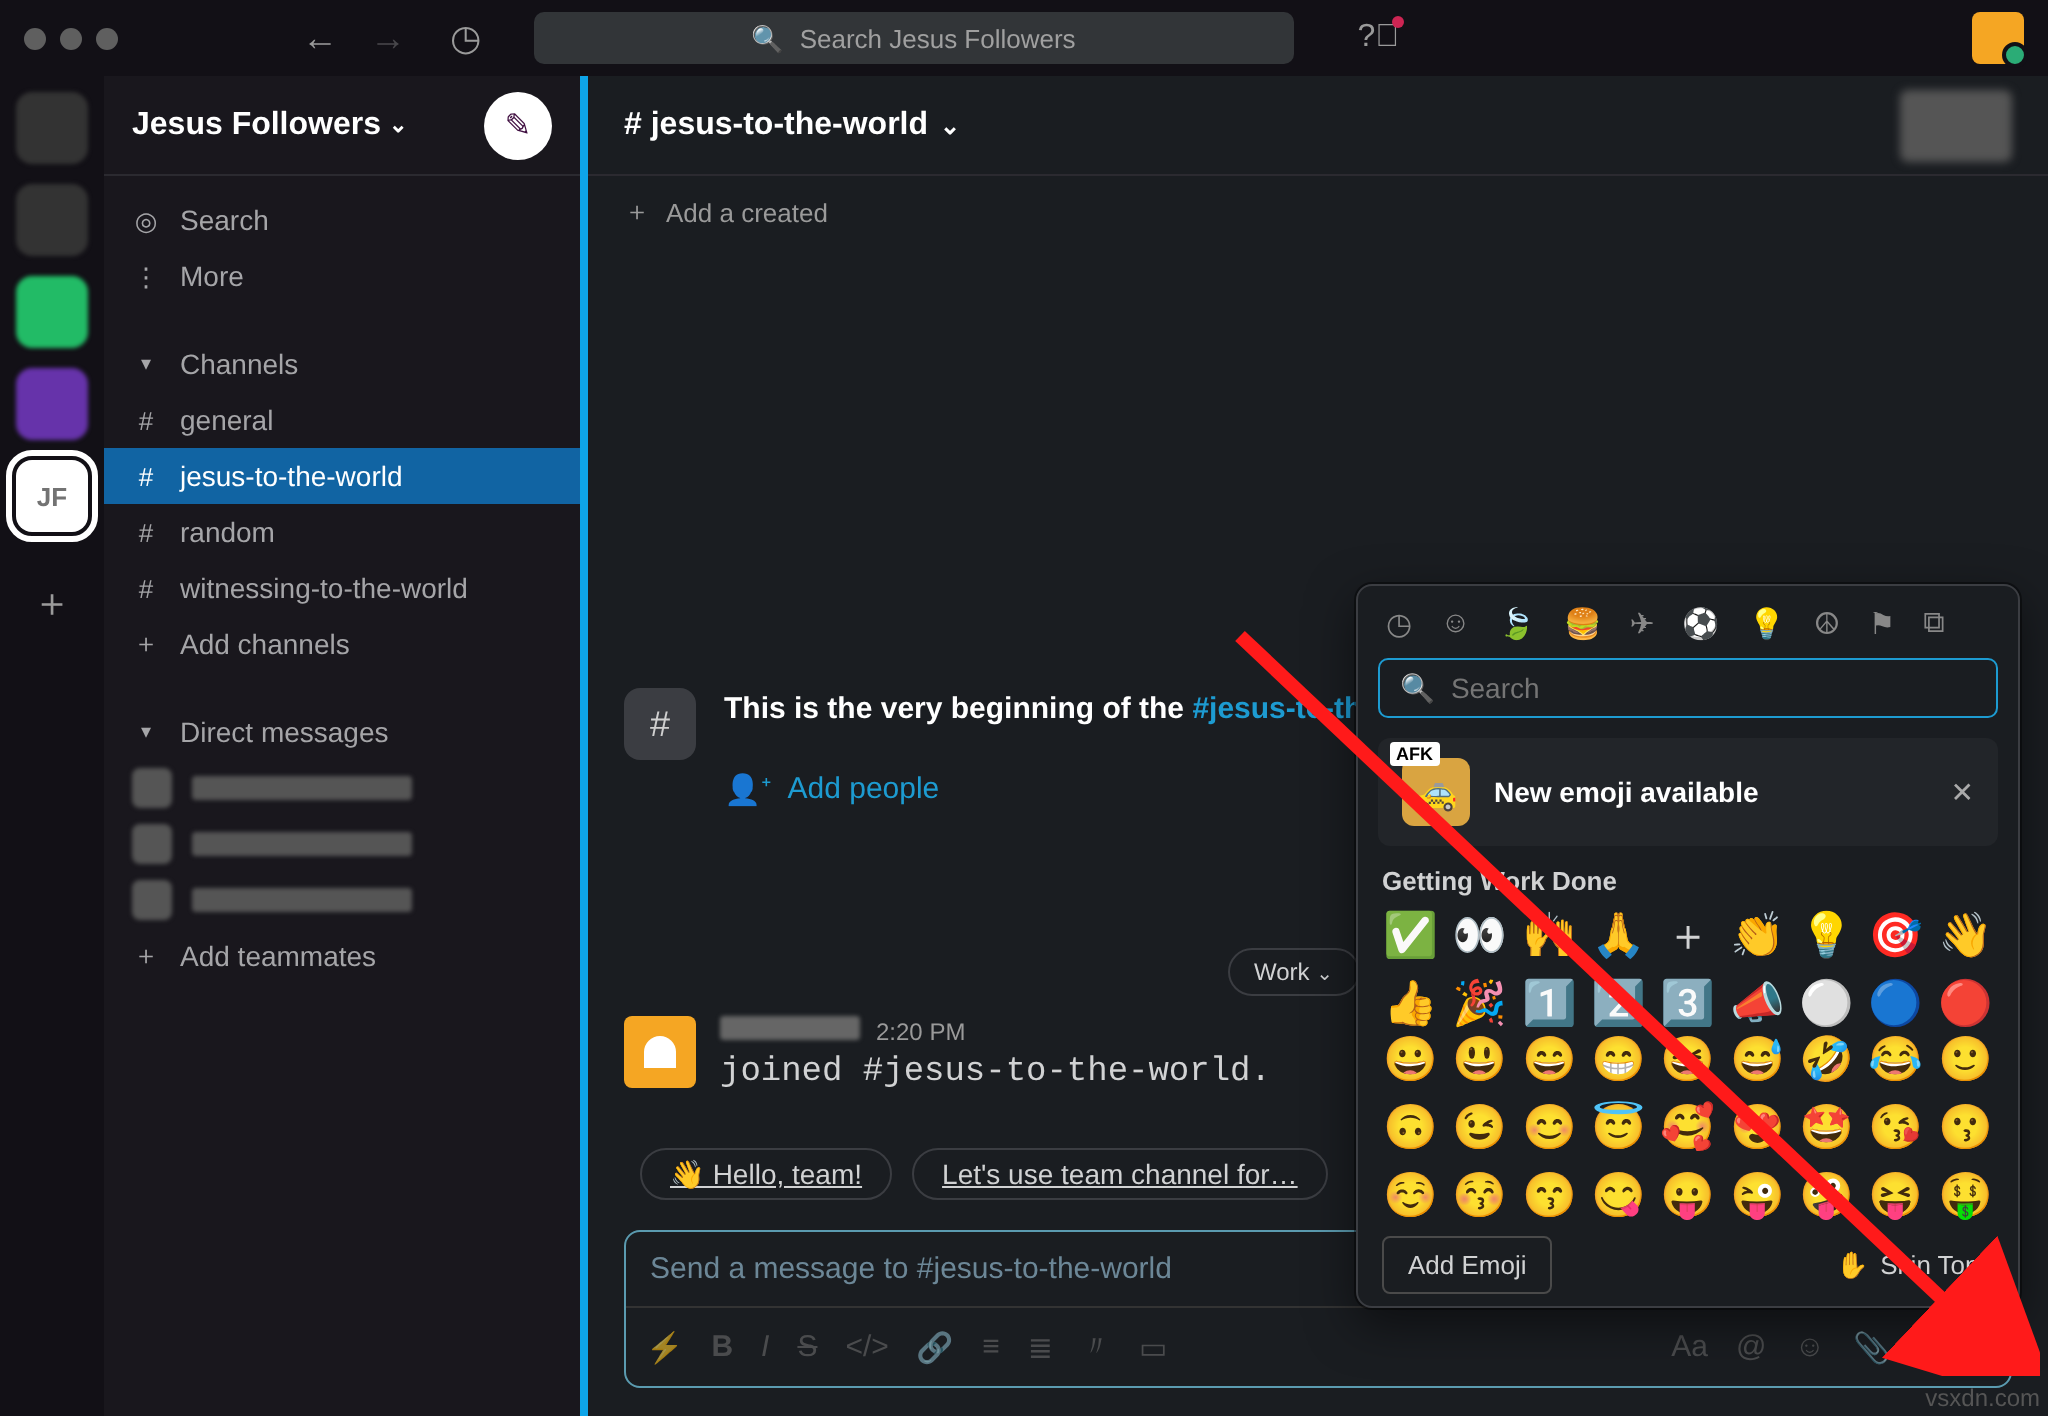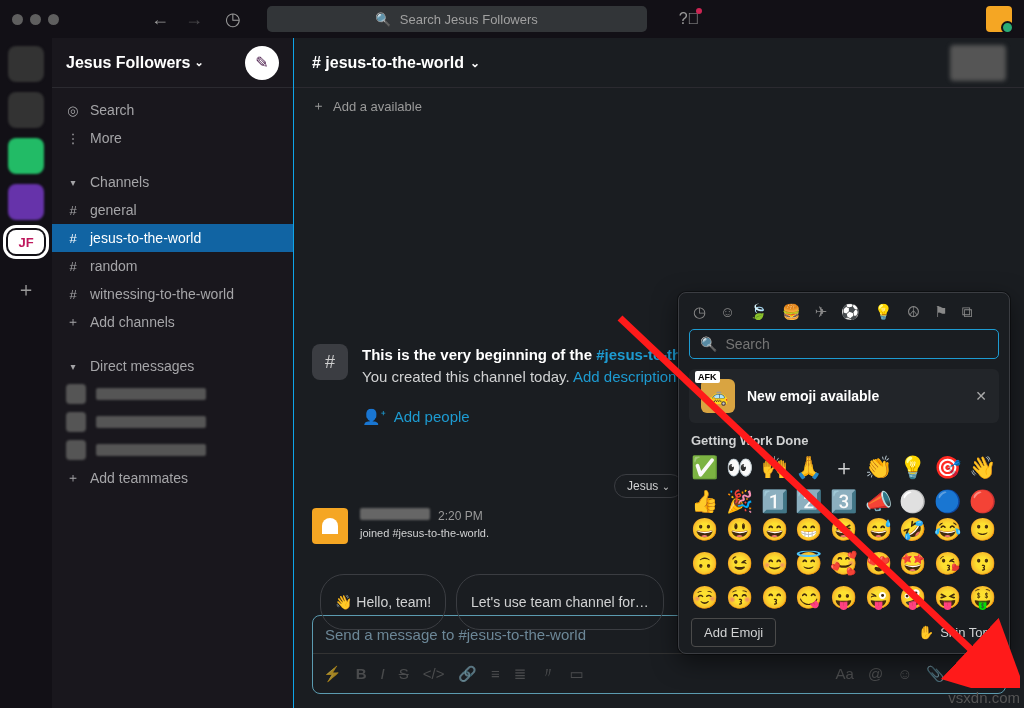--- a/index.html
+++ b/index.html
@@ -13,24 +13,24 @@
   .search { flex: 0 0 380px; height:26px; background:#323538; border-radius:5px; display:flex; align-items:center; justify-content:center; color:#a0a0a0; font-size:13px; gap:8px; }
   .help { margin-left:20px; color:#9a9a9a; position:relative; font-size:16px;}
   .help::after{content:"";position:absolute;top:-2px;right:-2px;width:6px;height:6px;background:#cd2553;border-radius:50%;}
   .topbar-spacer{flex:1;}
   .avatar-top{width:26px;height:26px;background:#f5a623;border-radius:4px;position:relative;}
   .avatar-top::after{content:"";position:absolute;bottom:-2px;right:-2px;width:9px;height:9px;background:#2bac76;border:2px solid #121016;border-radius:50%;}
 
   .main { display:flex; height:670px; }
   .rail { width:52px; background:#121016; display:flex; flex-direction:column; align-items:center; padding-top:8px; gap:10px;}
   .rail-item{width:36px;height:36px;border-radius:8px;background:#333;filter:blur(1px);}
-  .rail-jf{width:36px;height:24px;border-radius:8px;background:#fff;color:#be185d;display:flex;align-items:center;justify-content:center;font-weight:700;font-size:13px;outline:3px solid #fff;outline-offset:2px;}
+  .rail-jf{width:36px;height:36px;border-radius:8px;background:#fff;color:#737373;display:flex;align-items:center;justify-content:center;font-weight:700;font-size:13px;outline:3px solid #fff;outline-offset:2px;}
   .rail-add{color:#9a9a9a;font-size:20px;margin-top:12px;}
 
-  .sidebar { width:242px; background:#19171d; display:flex; flex-direction:column; border-right:1px solid #0ea5e9;}
+  .sidebar { width:242px; background:#19171d; display:flex; flex-direction:column; border-right:4px solid #0ea5e9;}
   .ws-header{height:50px;display:flex;align-items:center;padding:0 14px;justify-content:space-between;border-bottom:1px solid #2b2a30;}
   .ws-name{font-weight:800;font-size:16px;color:#fff;display:flex;align-items:center;gap:4px;}
   .compose{width:34px;height:34px;background:#fff;border-radius:50%;display:flex;align-items:center;justify-content:center;color:#3f0e40;font-size:16px;}
   .sb-group{padding:8px 0;}
   .sb-row{height:28px;display:flex;align-items:center;padding:0 14px;gap:10px;color:#a5a5a8;font-size:14px;}
   .sb-row.sel{background:#1164a3;color:#fff;}
   .sb-row .pre{width:14px;text-align:center;font-size:13px;}
   .sb-row.head{color:#a5a5a8;}
   .sb-row.head .pre{font-size:10px;}
   .dm-item{height:28px;display:flex;align-items:center;padding:0 14px;gap:10px;}
@@ -47,23 +47,23 @@
   .begin-txt{font-size:15px;line-height:22px;}
   .link{color:#1d9bd1;}
   .addppl{margin-top:18px;color:#1d9bd1;font-size:15px;display:flex;gap:8px;align-items:center;}
   .today-chip{position:absolute;top:350px;left:320px;background:#1a1d21;border:1px solid #3b3d42;padding:4px 12px;border-radius:24px;font-size:12px;color:#d1d2d3;}
   .join-msg{position:absolute;top:384px;left:18px;display:flex;gap:12px;}
   .join-av{width:36px;height:36px;background:#f5a623;border-radius:4px;display:flex;align-items:center;justify-content:center;}
   .join-av::before{content:"";width:16px;height:16px;background:#fff;border-radius:50% 50% 0 0;}
   .join-n{display:flex;gap:8px;align-items:baseline;}
   .join-name{width:70px;height:12px;background:#666;filter:blur(1px);border-radius:2px;}
   .join-time{font-size:12px;color:#9a9a9a;}
-  .join-txt{font-size:11px;margin-top:4px;}
+  .join-txt{font-size:17px;margin-top:4px;font-family:Liberation Mono, monospace;}
   .chips{position:absolute;top:450px;left:26px;display:flex;gap:10px;}
-  .chip{border:1px solid #3b3d42;border-radius:24px;padding:19px 14px;font-size:14px;color:#d1d2d3;}
+  .chip{border:1px solid #3b3d42;border-radius:24px;padding:4px 14px;font-size:14px;color:#d1d2d3;text-decoration:underline;}
 
   .composer{border:1px solid #5b9bb0;border-radius:8px;margin:0 18px 14px 18px;}
   .composer-in{padding:10px 12px;color:#6c8797;font-size:15px;}
   .composer-tb{height:40px;border-top:1px solid #333;display:flex;align-items:center;padding:0 10px;gap:14px;color:#6b6b6b;font-size:15px;}
   .composer-tb .grow{flex:1;}
   .cbtn{opacity:.6;}
   .send{color:#7b7b7b;font-size:16px;}
 
   
   .picker{position:absolute;right:14px;top:254px;bottom:54px;width:332px;background:#1a1d21;border:1px solid #3b3d42;border-radius:8px;box-shadow:0 0 0 1px rgba(0,0,0,0.4),0 8px 24px rgba(0,0,0,0.5);display:flex;flex-direction:column;padding:8px 10px;z-index:5;}
@@ -80,21 +80,21 @@
   .emo{font-size:22px;text-align:center;line-height:28px;}
   .picker-foot{margin-top:auto;display:flex;align-items:center;justify-content:space-between;padding:6px 2px 2px 2px;}
   .add-emoji{border:1px solid #4a4a4a;border-radius:4px;padding:6px 12px;font-size:13px;color:#d1d2d3;background:transparent;}
   .skin{display:flex;align-items:center;gap:6px;font-size:13px;color:#d1d2d3;}
 
   
   .arrow-svg{position:absolute;top:260px;left:296px;width:430px;height:390px;z-index:6;pointer-events:none;}
 
   .blur-blk{width:56px;height:36px;background:#555;filter:blur(2px);border-radius:4px;}
 
-  .watermark{position:absolute;right:4px;bottom:2px;font-size:15px;color:#555;z-index:10;}
+  .watermark{position:absolute;right:4px;bottom:2px;font-size:12px;color:#555;z-index:10;}
 </style>
 </head>
 <body>
 
 <div class="topbar">
   <div class="traffic">
     <div class="dot" style="background:#5f5f5f;"></div>
     <div class="dot" style="background:#5f5f5f;"></div>
     <div class="dot" style="background:#5f5f5f;"></div>
   </div>
@@ -193,39 +193,36 @@
   <div class="content">
     <div class="chan-header">
       <div class="chan-title">
           <span># jesus-to-the-world</span>
           <span style="font-size:12px;">⌄</span>
         </div>
       <div class="blur-blk"></div>
     </div>
     <div class="bookmark-row">
         <span>＋</span>
-        <span>Add a available</span>
+        <span>Add a created</span>
       </div>
     <div class="msg-area">
       <div class="begin">
         <div class="begin-icon">#</div>
         <div>
           <div class="begin-txt">
             <b style="color:#fff;"><span>This is the very beginning of the </span><span class="link">#jesus-to-the-wo</span></b>
           </div>
-          <div class="begin-txt">
-            <span>You created this channel today. </span><span class="link">Add description</span>
-          </div>
           <div class="addppl">
               <span>👤⁺</span>
               <span>Add people</span>
             </div>
         </div>
       </div>
-      <div class="today-chip"><span>Jesus</span> <span style="font-size:10px;">⌄</span></div>
+      <div class="today-chip"><span>Work</span> <span style="font-size:10px;">⌄</span></div>
       <div class="join-msg">
         <div class="join-av"></div>
         <div>
           <div class="join-n">
               <div class="join-name"></div>
               <span class="join-time">2:20 PM</span>
             </div>
           <div class="join-txt">joined #jesus-to-the-world.</div>
         </div>
       </div>

